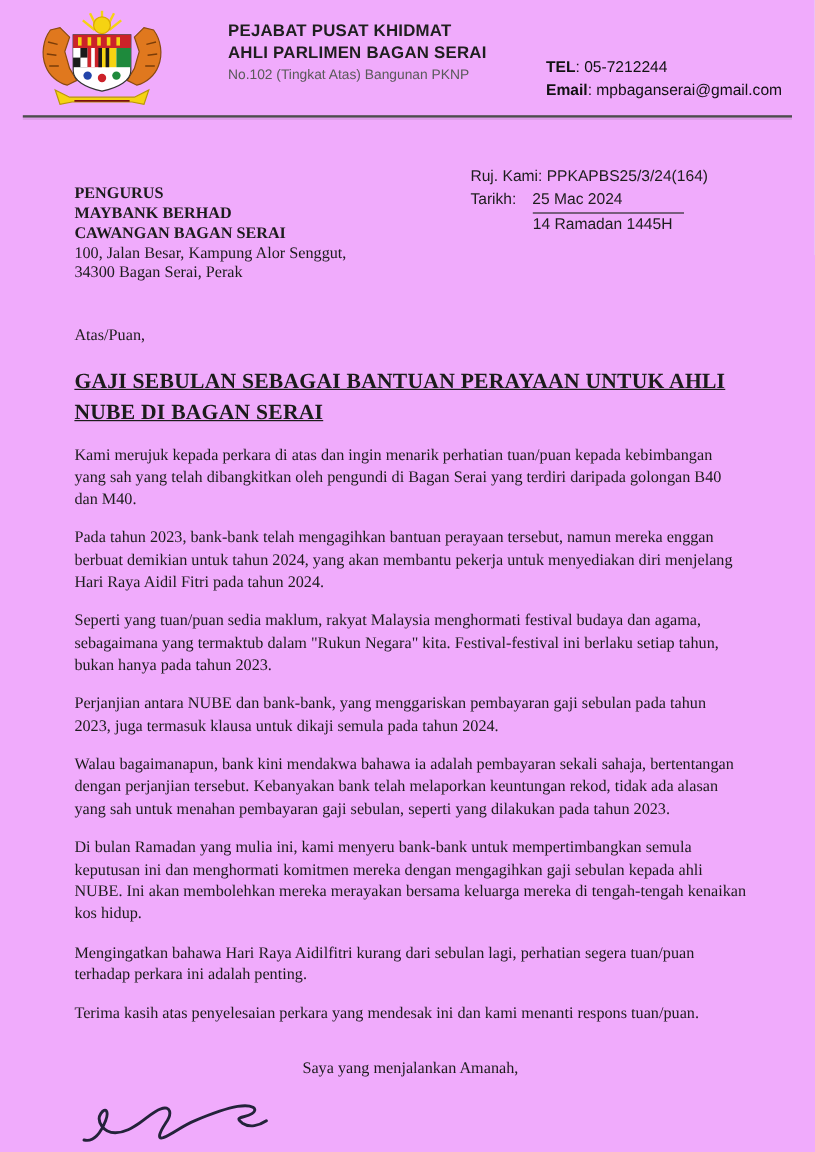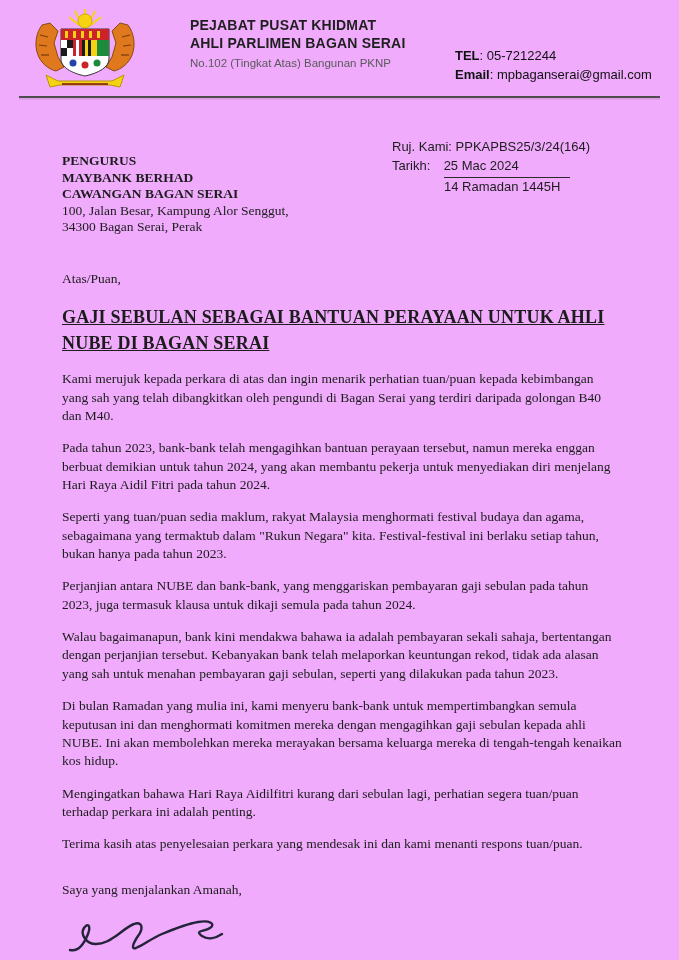--- a/index.html
+++ b/index.html
@@ -60,21 +60,21 @@
   .recipient { font-size: 13.5px; line-height: 1.23; }
   .recipient .r-bold { font-weight: bold; }
   .salutation { margin-top: 35px; font-size: 13.5px; }
   .subject {
     margin-top: 17px; font-size: 18px; font-weight: bold;
     text-decoration: underline; line-height: 1.45; letter-spacing: 0.2px;
   }
   .para { margin-top: 14px; font-size: 13.5px; line-height: 1.36; text-align: left; }
 
   
-  .closing { margin-top: 28px; font-size: 13.5px; }
+  .closing { margin-top: 28px; font-size: 13.5px; text-align: center; }
   .sig-wrap { margin-top: 10px; position: relative; height: 62px; }
   .sig-svg { position: absolute; left: 2px; top: 6px; }
   .sig-dots {
     position: absolute; left: 0px; top: 44px;
     font-size: 13px; letter-spacing: 1px; color: #222;
     font-family: "Liberation Serif", serif;
   }
   .signatory { font-size: 13.5px; font-weight: bold; line-height: 1.3; margin-top: 2px; }
 </style>
 </head>

